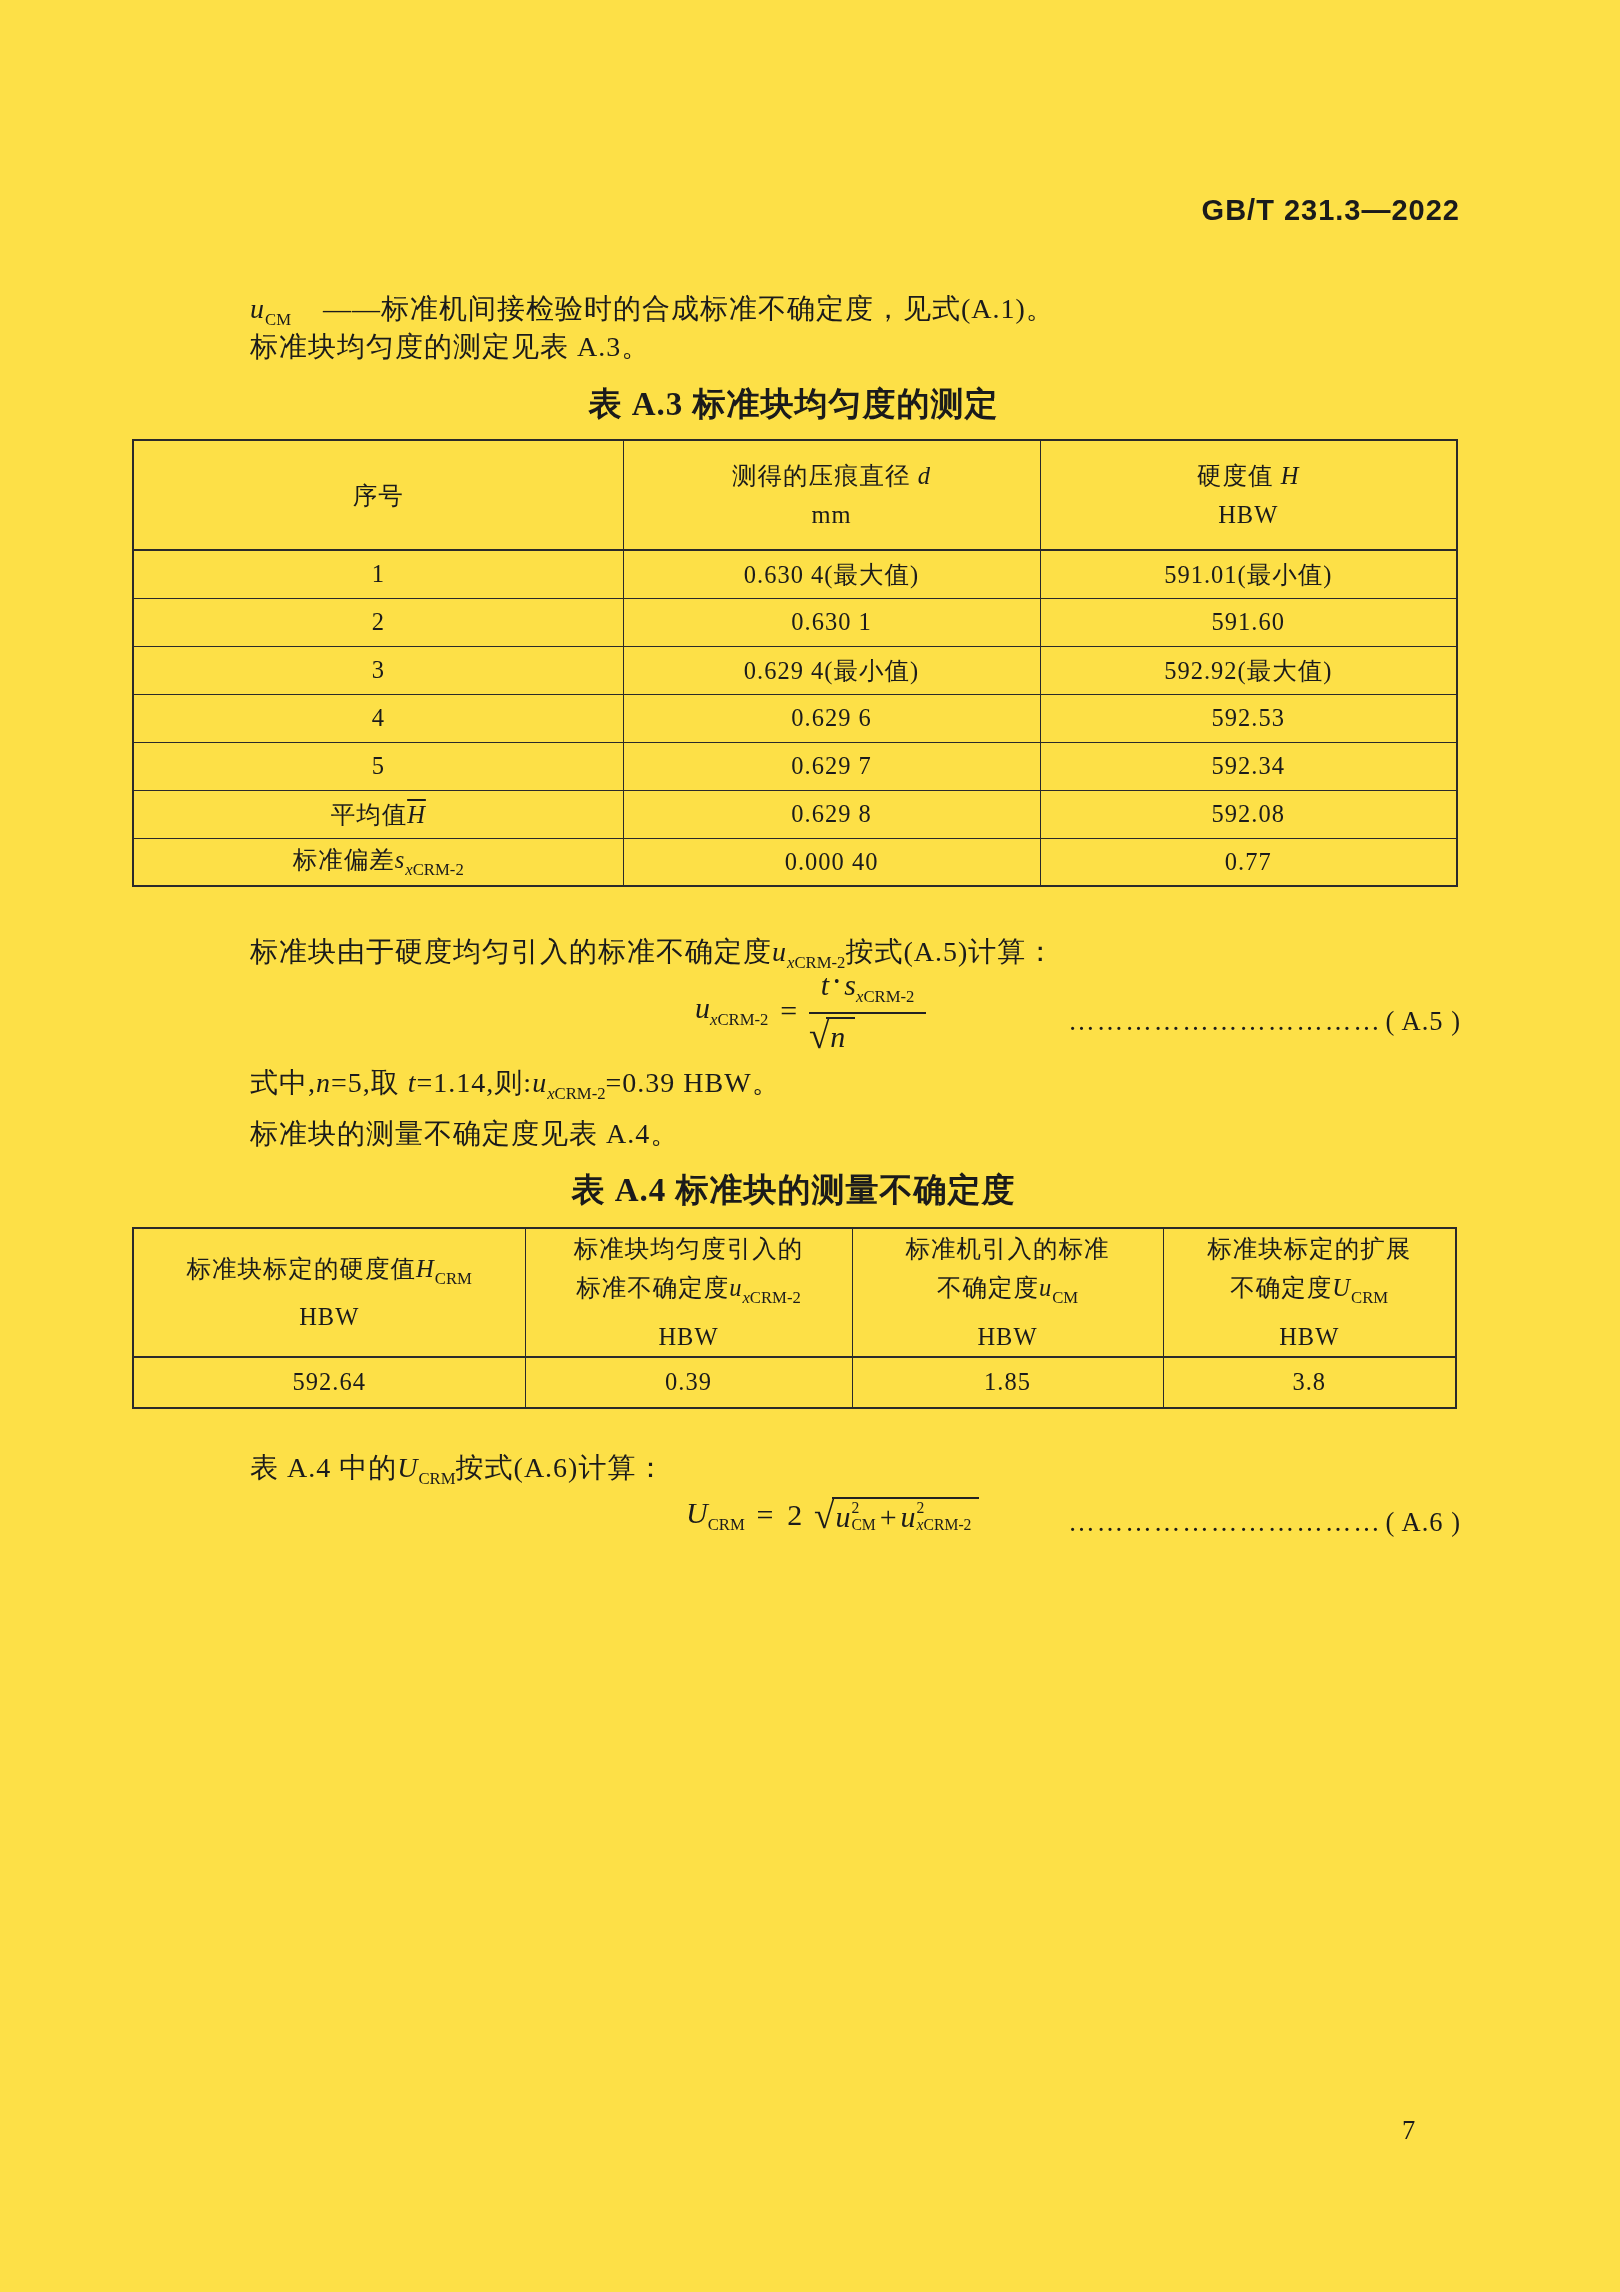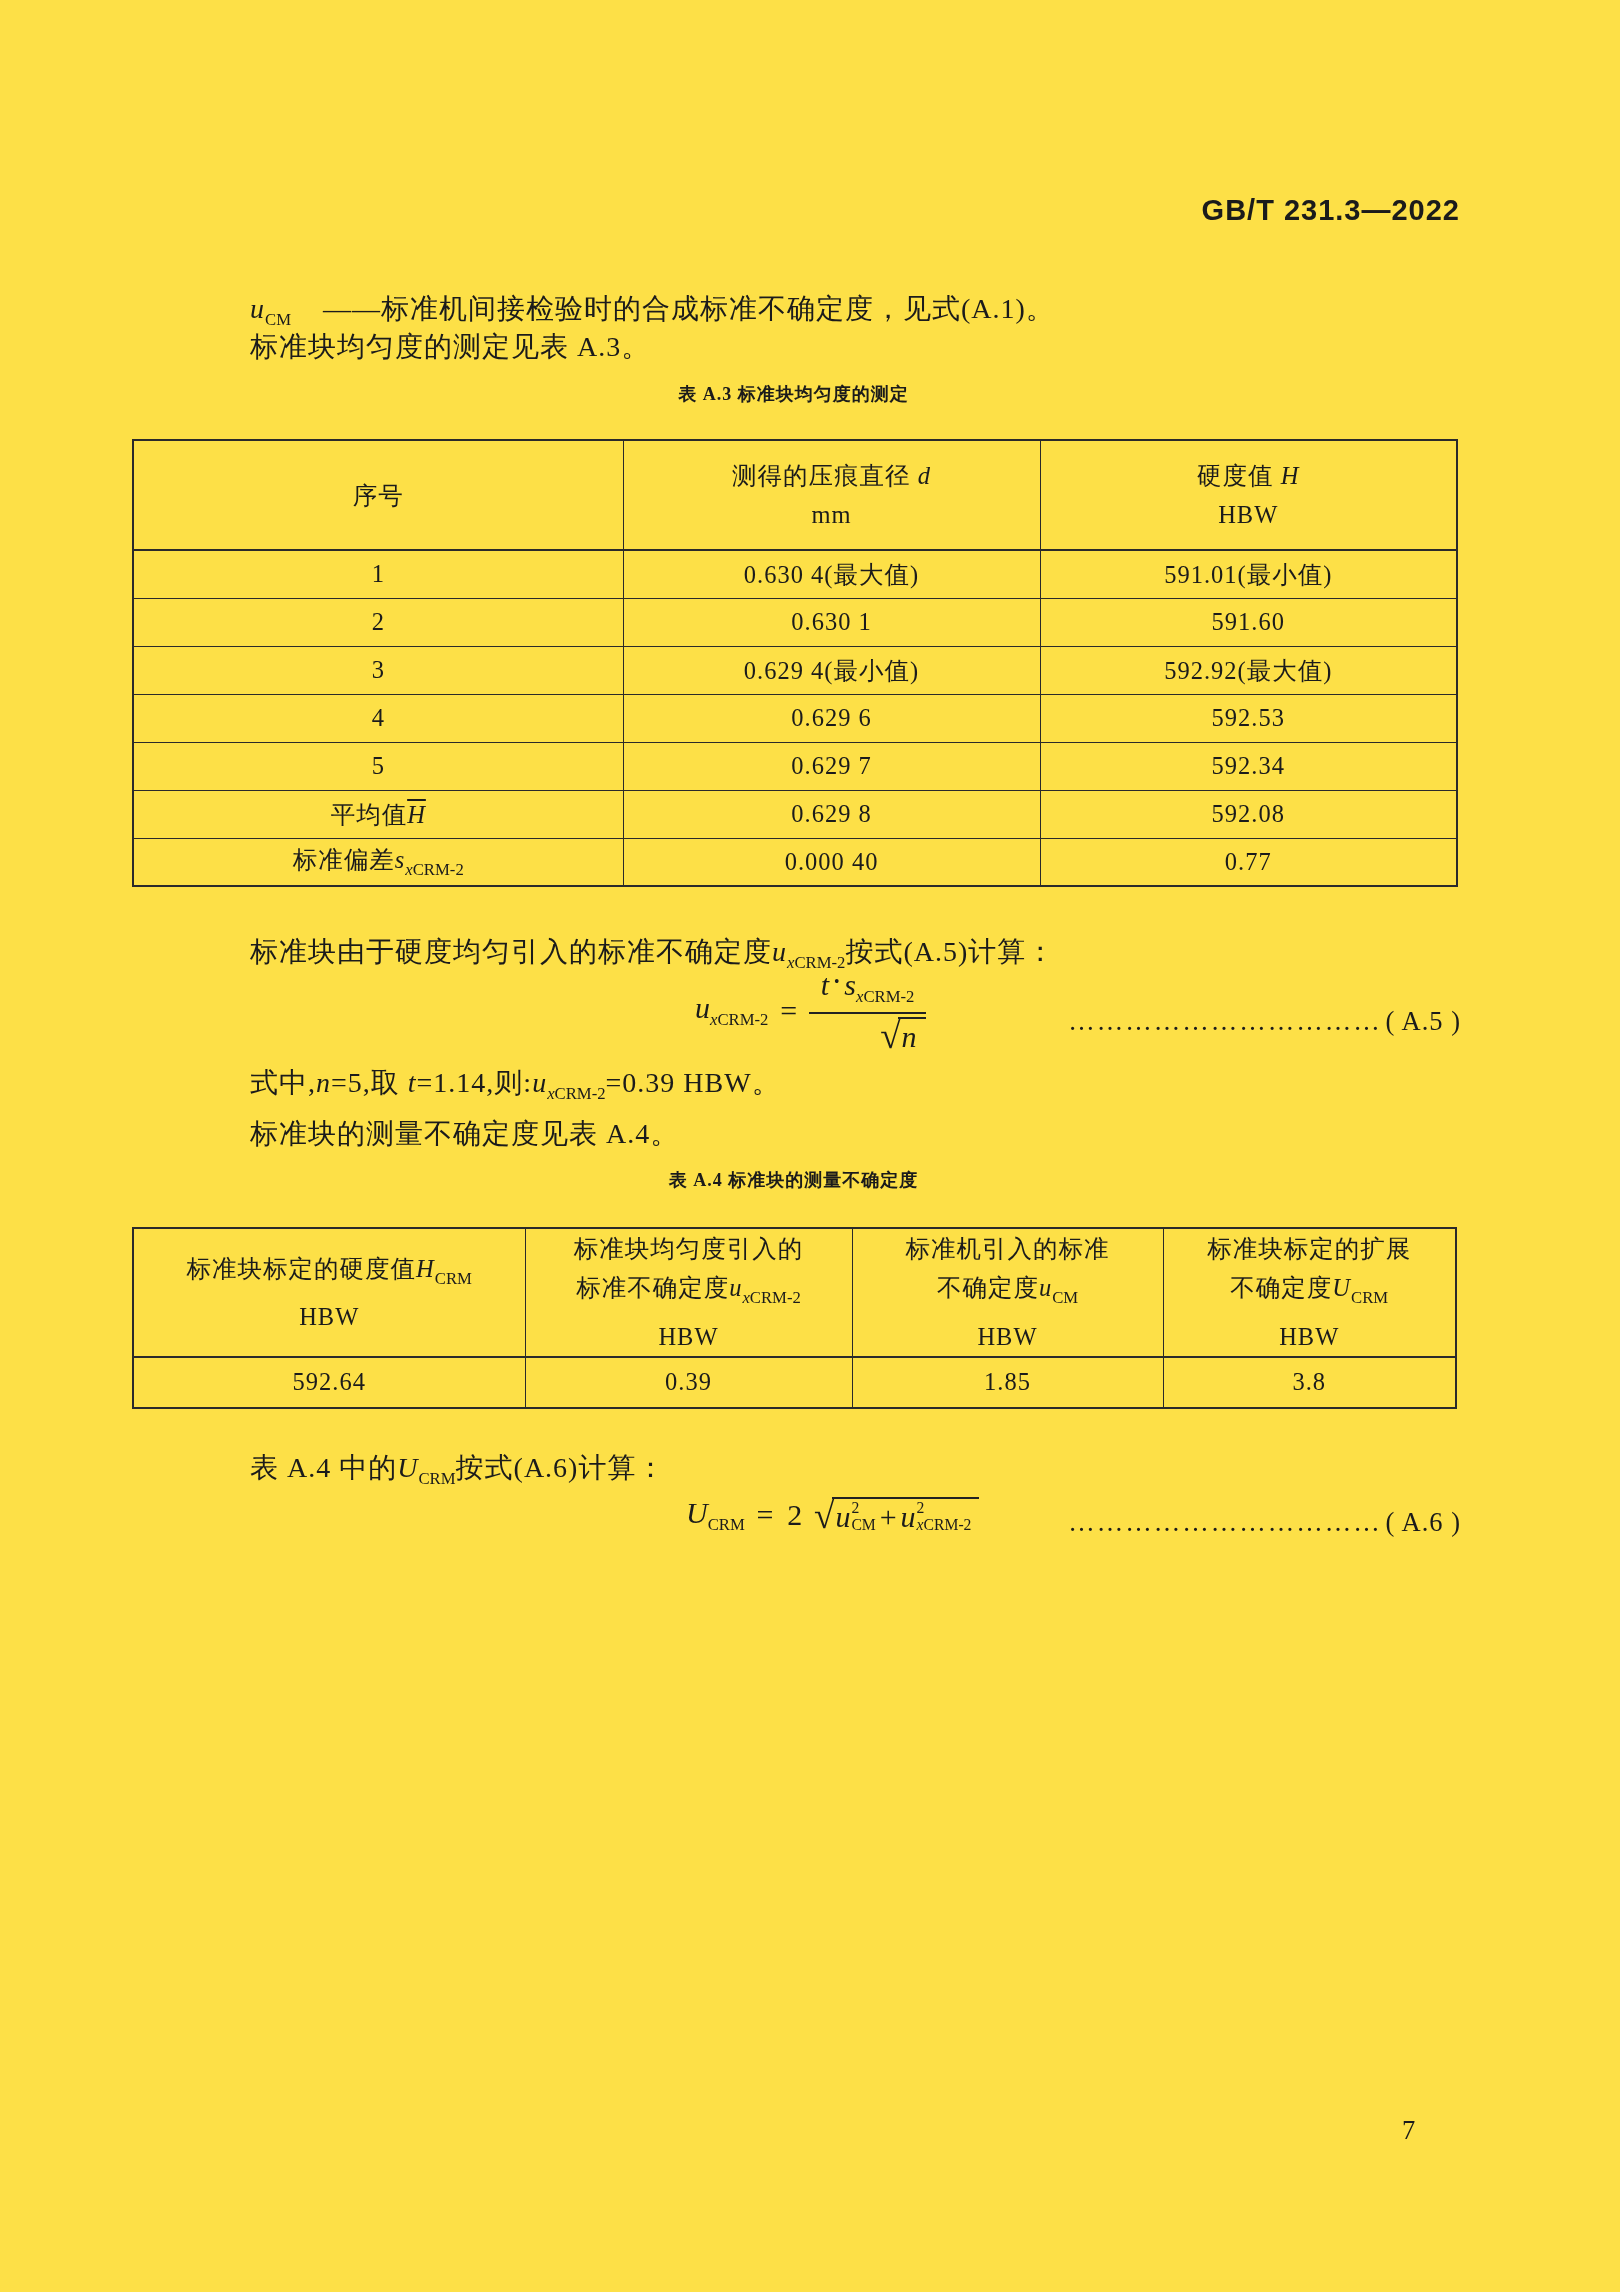--- a/index.html
+++ b/index.html
@@ -13,21 +13,21 @@
     position:absolute;top:194px;right:160px;
     font-family:"Liberation Sans","DejaVu Sans",sans-serif;
     font-weight:bold;font-size:29px;letter-spacing:1px;white-space:nowrap;
   }
   .para{
     position:absolute;left:250px;font-size:28px;letter-spacing:1px;
     white-space:nowrap;
   }
   .tbl-title{
     position:absolute;left:132px;width:1323px;text-align:center;
-    font-weight:bold;font-size:18px;letter-spacing:1px;
+    font-weight:bold;font-size:33px;letter-spacing:1px;
   }
   
   .r-i{font-style:italic;font-family:"Liberation Serif",serif;}
   .r-ov{font-style:italic;font-family:"Liberation Serif",serif;text-decoration:overline;}
   .r-sub,.r-subi{font-size:16.7px;vertical-align:-6.9px;letter-spacing:0;font-family:"Liberation Serif",serif;}
   .r-subi{font-style:italic;}
   
   .doc-table{
     position:absolute;border-collapse:collapse;table-layout:fixed;
     border:2.9px solid #2a2a2a;
@@ -37,21 +37,21 @@
     font-size:24.5px;padding:0;letter-spacing:1px;
   }
   .doc-table tr.hdr td{border-bottom:2.9px solid #2a2a2a;font-size:24.5px;}
   .hline{line-height:39px;}
   
   .math{font-family:"Liberation Serif",serif;font-size:30px;}
   .formula{position:absolute;display:flex;align-items:center;gap:9.8px;white-space:nowrap;}
   .fi{font-style:italic;}
   .f-eq{font-style:normal;padding:0 2px;}
   .fdot{font-size:15.7px;vertical-align:7.8px;padding:0 4.9px;}
-  .frac{display:inline-flex;flex-direction:column;align-items:flex-end;}
+  .frac{display:inline-flex;flex-direction:column;align-items:flex-start;}
   .frac .num{display:inline-block;border-bottom:2.5px solid #222;padding:0 11.8px 4.9px 11.8px;}
   .frac .den{display:inline-flex;align-items:flex-start;padding-top:2.9px;}
   .sqrt-sign{font-style:normal;font-size:37px;line-height:1;}
   .sqrt-arg{border-top:2.5px solid #222;font-style:italic;padding:1px 9.8px 0 3.9px;margin-left:-2.9px;}
   .sqrt-wrap{display:inline-flex;align-items:flex-start;}
   .radicand{border-top:2.5px solid #222;padding:1px 7.8px 0 3.9px;margin-left:-2.9px;display:inline-flex;align-items:center;}
   .ss{display:inline-flex;flex-direction:column;align-items:flex-start;line-height:1.05;font-size:15.7px;font-style:normal;vertical-align:-5.9px;margin-left:1px;}
   .ss .sub-i{font-style:italic;}
   .plus{font-style:normal;padding:0 3.9px;}
   .leader{

